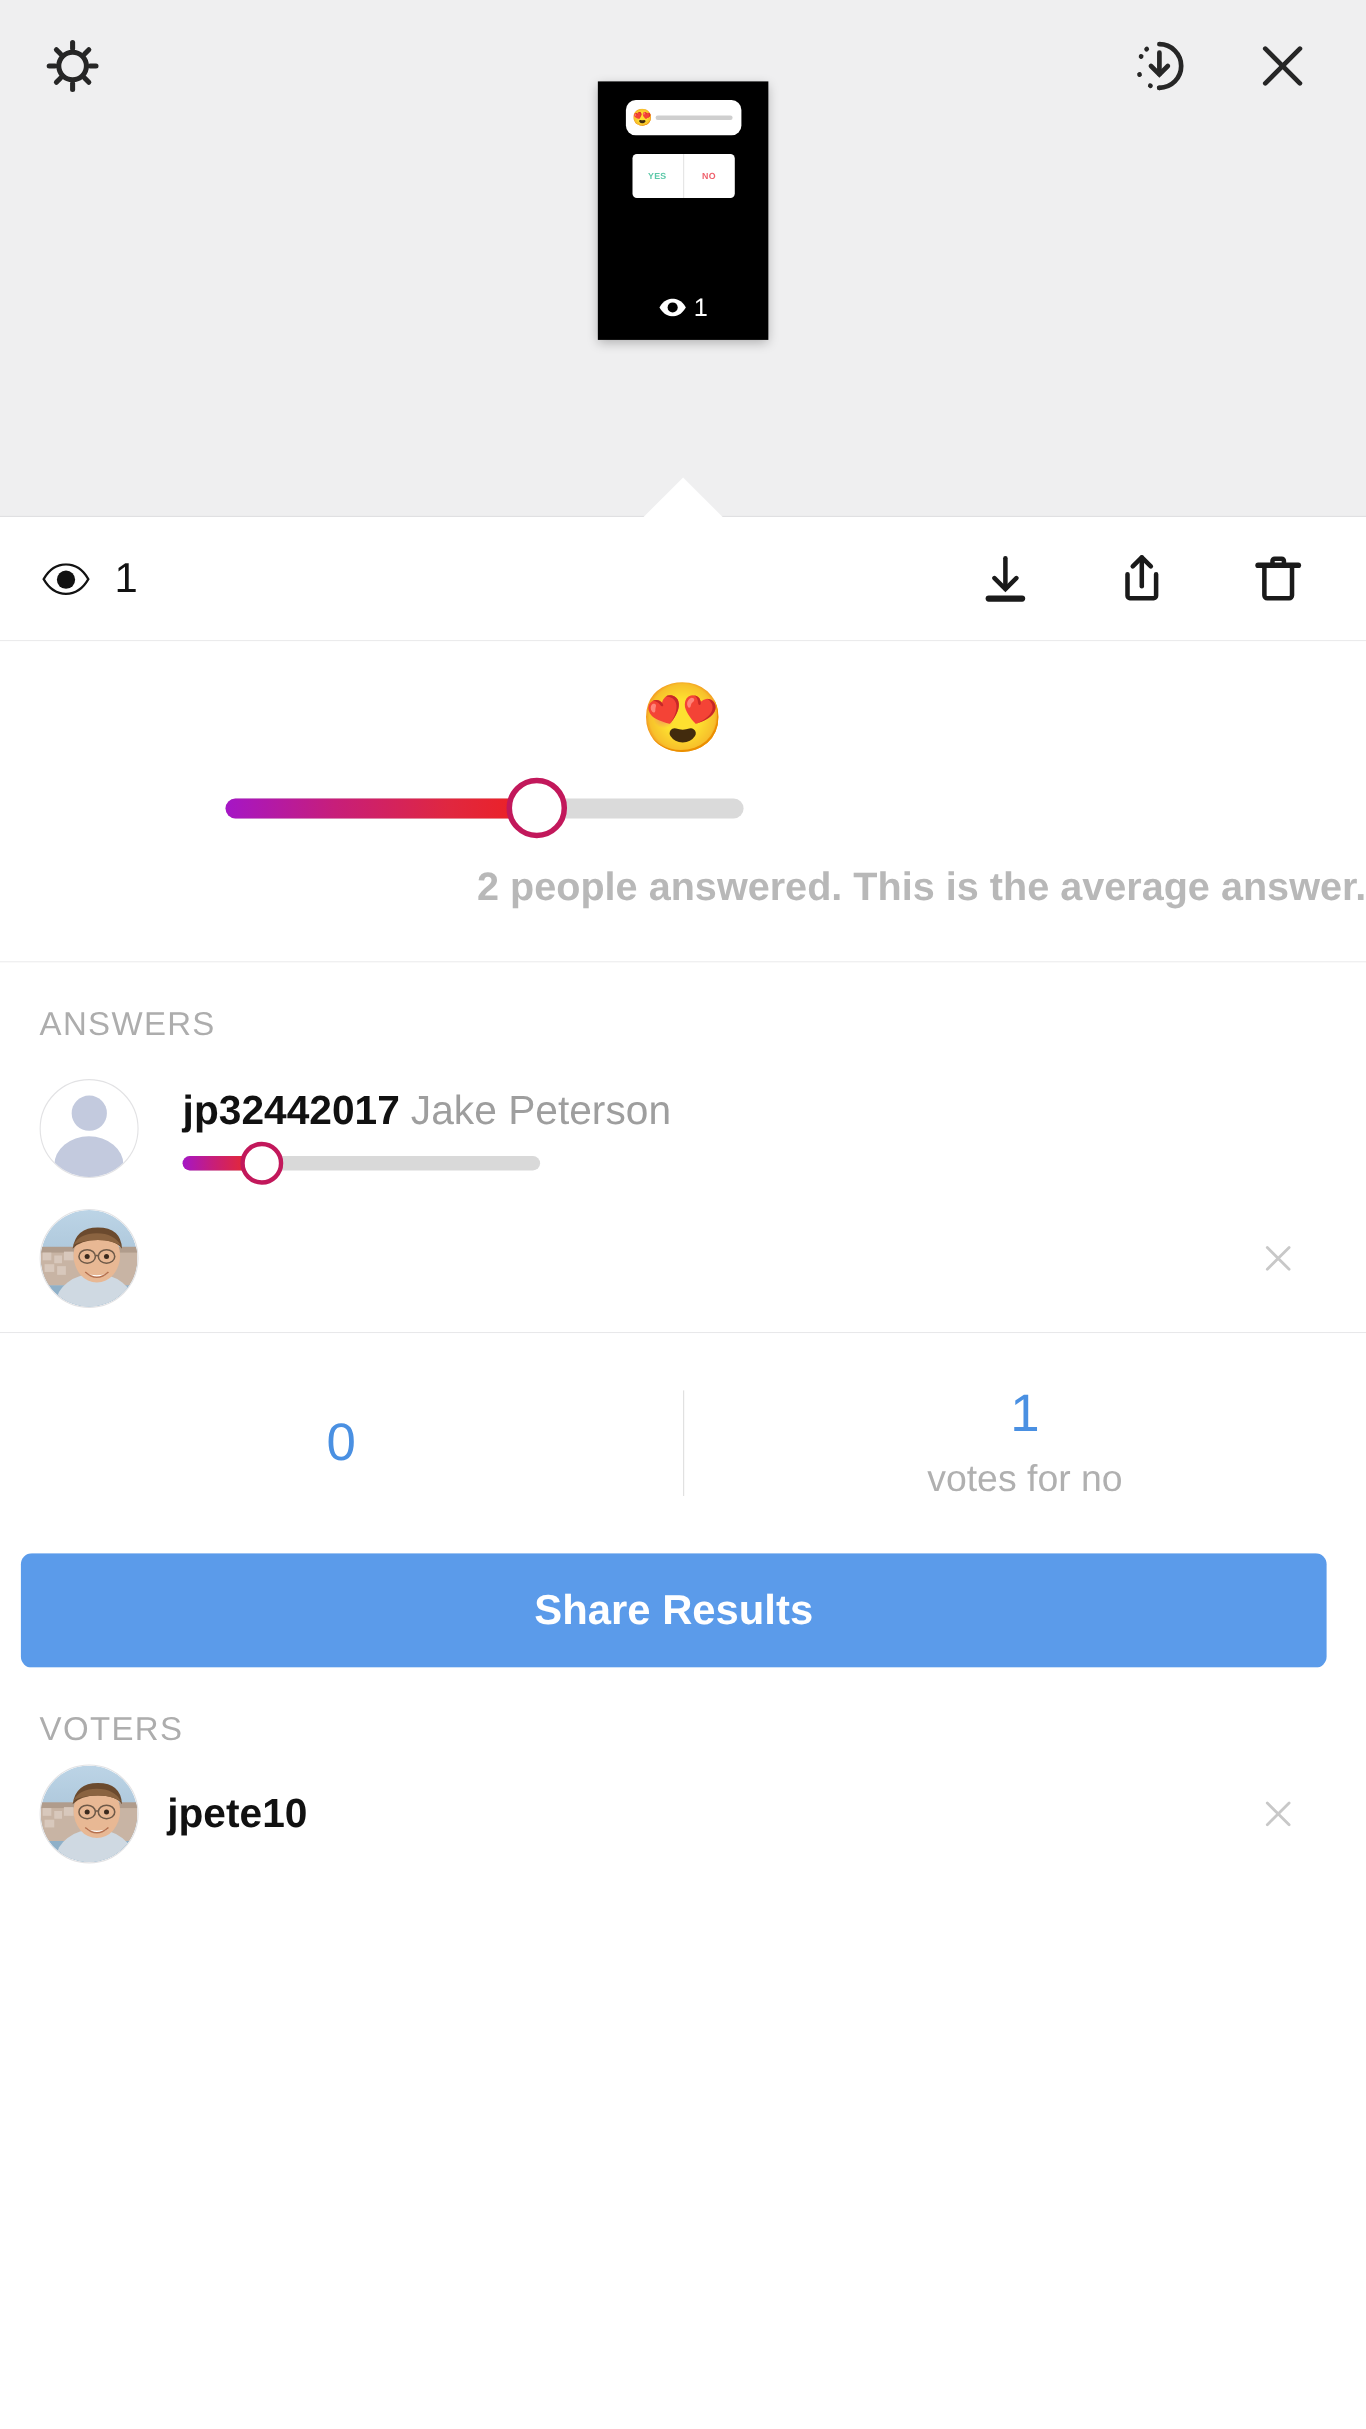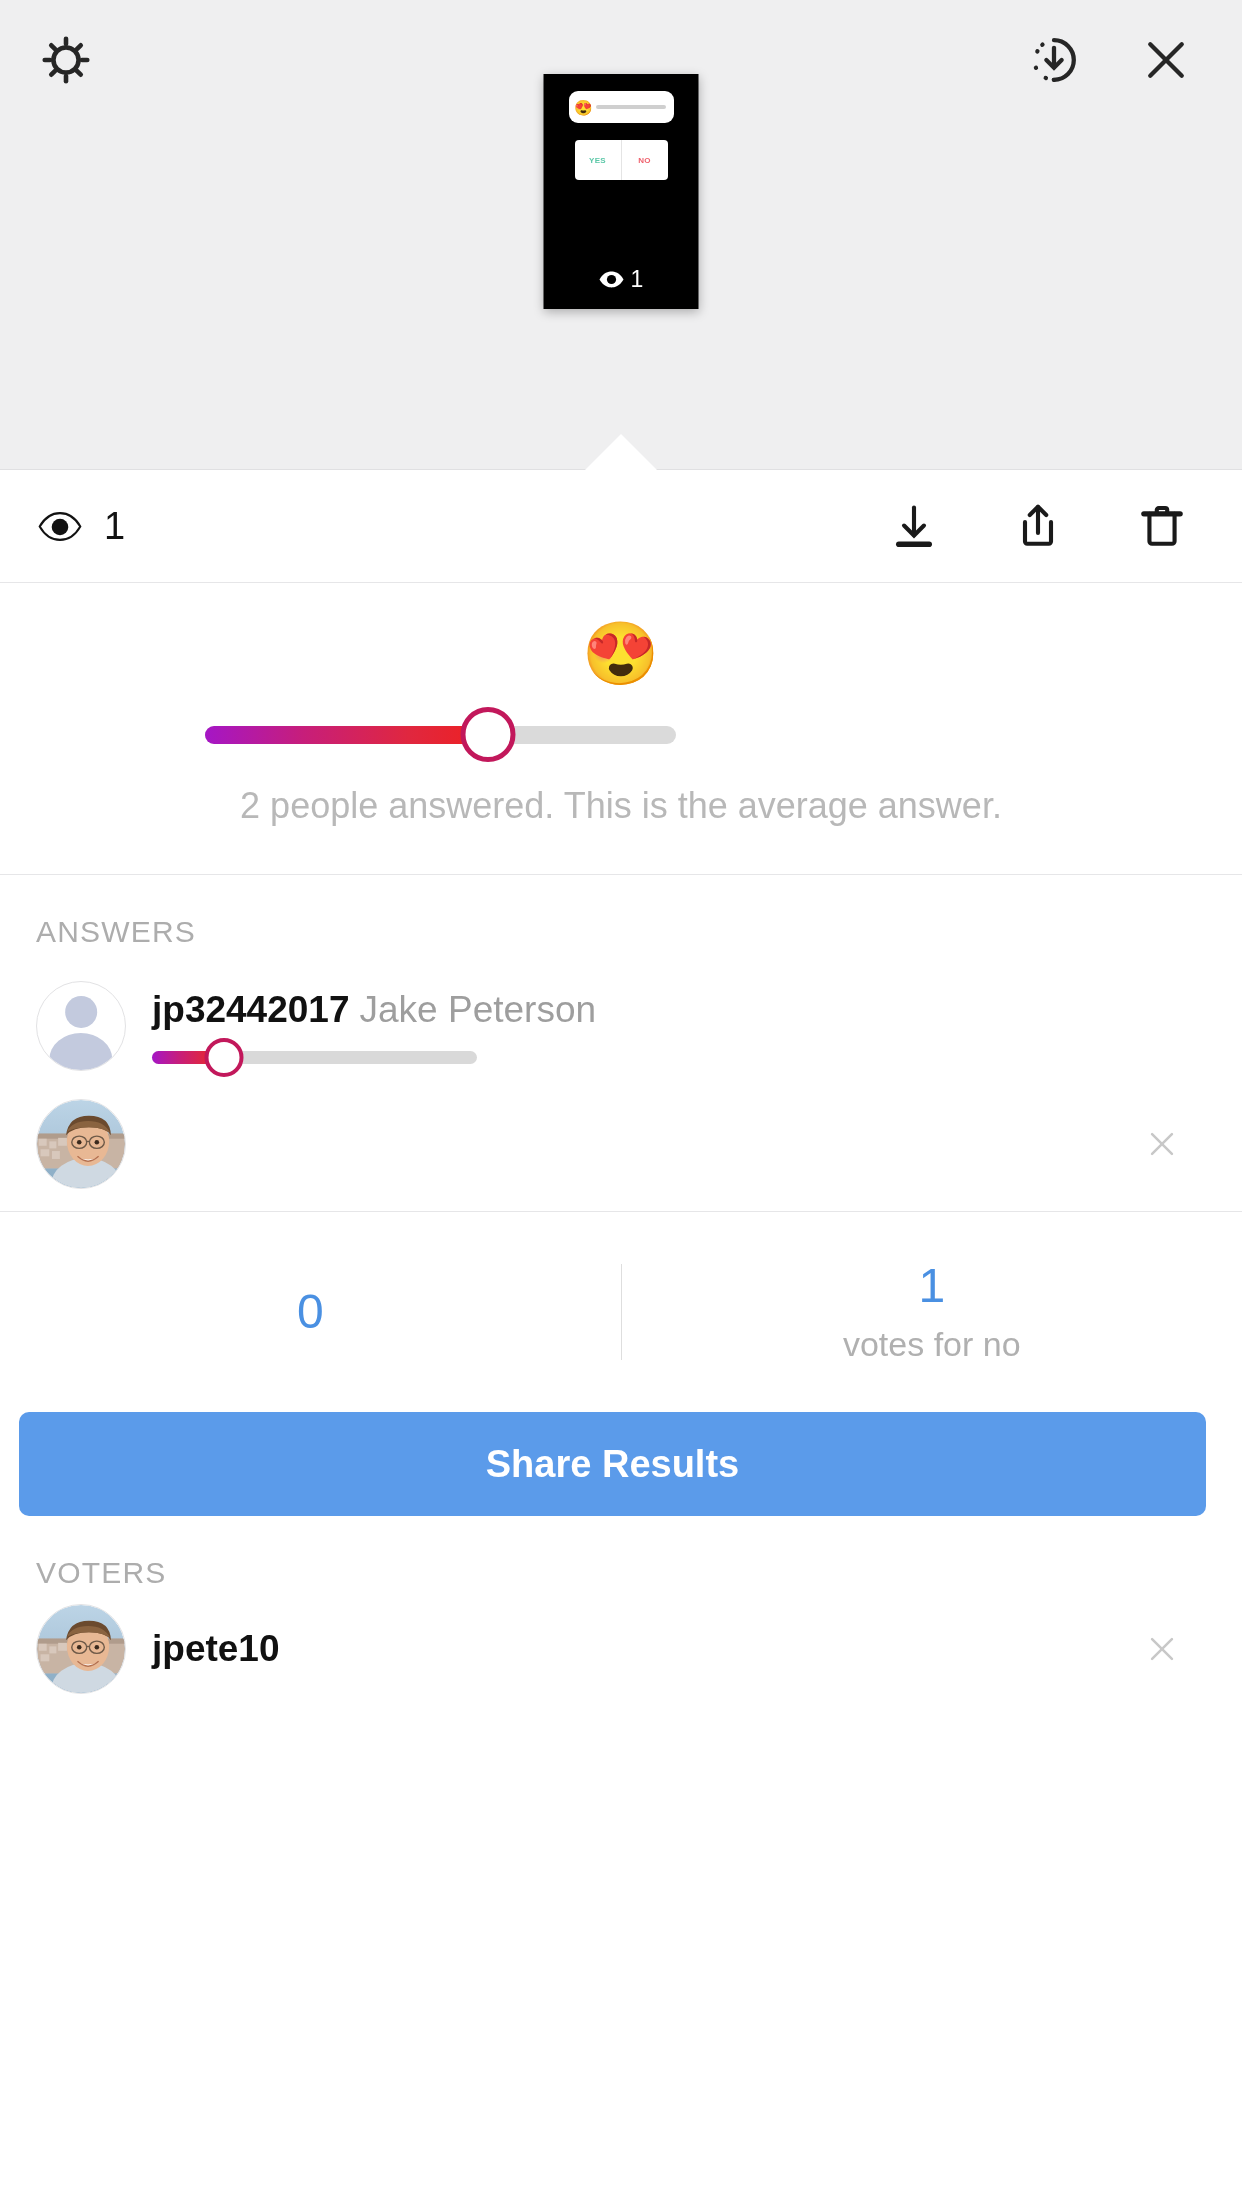--- a/index.html
+++ b/index.html
@@ -196,24 +196,24 @@
     width: 55px; height: 55px;
     border-radius: 50%;
     background: #ffffff;
     border: 5px solid #c2185b;
     transform: translateX(-50%);
   }
   .summary-caption {
     position: absolute;
     left: 0; right: 0;
     top: 202px;
-    text-align: center;
+    text-align: right;
     font-size: 36px;
     color: #b8b8b8;
-    font-weight: 400;
+    font-weight: 700;
   }
 
   
   .section {
     position: relative;
     background: #ffffff;
   }
   .section-title {
     font-size: 30px;
     letter-spacing: 1.2px;
@@ -259,21 +259,21 @@
     transform: translateX(-50%);
     width: 72%; height: 60%;
     border-radius: 50% 50% 0 0;
     background: #c3cade;
   }
   .avatar-photo {
     width: 100%; height: 100%;
     display: block;
   }
   .answer-body {
-    margin-left: 26px;
+    margin-left: 40px;
     flex: 1;
     padding-right: 90px;
   }
   .answer-names {
     font-size: 37px;
     line-height: 1.18;
     white-space: nowrap;
   }
   .answer-username {
     font-weight: 700;

